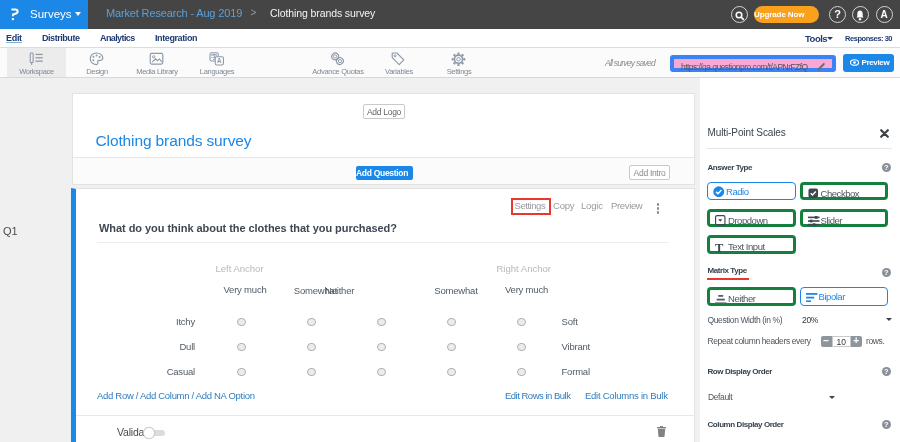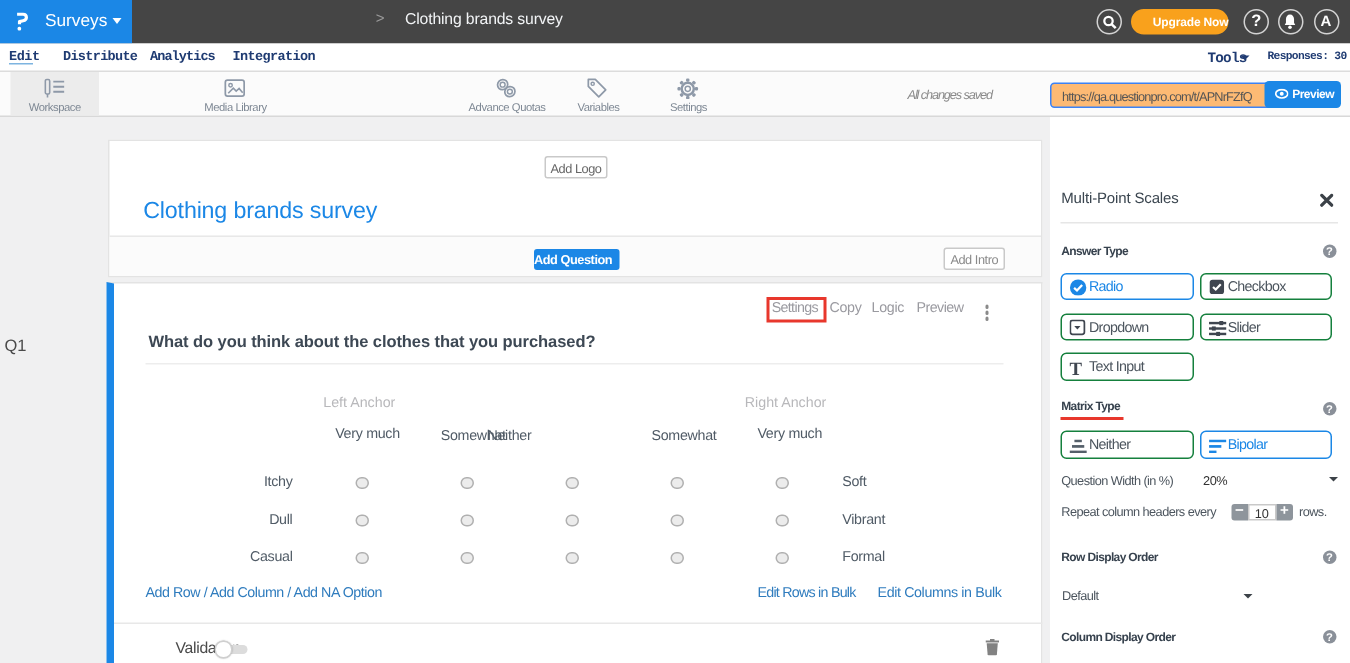--- a/index.html
+++ b/index.html
@@ -3,33 +3,33 @@
 <meta charset="utf-8">
 <style>
 * { margin:0; padding:0; box-sizing:border-box; }
 html,body { width:900px; height:442px; overflow:hidden; background:#f0f0f1;
   font-family:"Liberation Sans", sans-serif; }
 .abs { position:absolute; }
 .tx { position:absolute; white-space:nowrap; line-height:1.15; }
 .circ { position:absolute; top:5.5px; width:17px; height:17px; border-radius:50%;
   border:1.3px solid #d4d4d4; color:#fff; text-align:center; }
 .tab { position:absolute; top:33px; font-size:9px; font-weight:700; color:#1f3b72;
-  letter-spacing:-0.6px; white-space:nowrap;font-family:Liberation Mono, monospace; }
+  letter-spacing:-0.6px; white-space:nowrap; }
 .ticon { position:absolute; top:4px; }
 .tlabel { position:absolute; top:19px; width:100%; text-align:center; font-size:7.5px;
   letter-spacing:-0.3px; color:#7e8894; white-space:nowrap; }
 .ghostbtn { position:absolute; background:#fff; border:1px solid #c9c9c9; color:#666;
   border-radius:2px; text-align:center; white-space:nowrap; }
 .qact { position:absolute; top:200px; font-size:9.5px; color:#9a9aa0; letter-spacing:-0.2px; white-space:nowrap; }
 .mgray { color:#505b66; font-size:9.5px; letter-spacing:-0.2px; }
 .anchor { color:#b8b8bb; font-size:9.5px; letter-spacing:0; }
 .radio { position:absolute; width:8.6px; height:8.6px; border-radius:50%;
   background:#ececec; border:1px solid #b0b0b0; }
 .qlink { position:absolute; font-size:9.5px; color:#2f7cbe; letter-spacing:-0.3px; white-space:nowrap; }
-.sbtn { position:absolute; height:18.5px; border:1px solid #15803d; border-radius:4px;
+.sbtn { position:absolute; height:18.5px; border:3px solid #15803d; border-radius:4px;
   background:#fff; font-size:9.5px; color:#4c555e; letter-spacing:-0.45px; line-height:17px; white-space:nowrap; }
 .sbtn.sel { border:1px solid #1b87e6; color:#1b87e6; }
 .slabel { position:absolute; font-size:8px; font-weight:700; color:#37424e;
   letter-spacing:-0.42px; white-space:nowrap; }
 .sdim { position:absolute; font-size:8.5px; color:#4c555e; letter-spacing:-0.38px; white-space:nowrap; }
 .help { position:absolute; left:881.5px; width:9.5px; height:9.5px; border-radius:50%; background:#8a9099;
   color:#fff; font-size:7.5px; font-weight:700; text-align:center; line-height:10px; }
 .caret { position:absolute; width:0; height:0; border-left:3.2px solid transparent;
   border-right:3.2px solid transparent; border-top:3.8px solid #3c4248; }
 </style>
@@ -38,30 +38,31 @@
 
 <div class="abs" style="left:0;top:0;width:900px;height:29px;background:#454545">
   <div class="abs" style="left:0;top:0;width:88px;height:29px;background:#1b87e6"></div>
   <svg class="abs" style="left:6px;top:2px" width="24" height="24" viewBox="0 0 24 24">
     <path d="M5.4 7.5 L9.4 7.5 Q11.6 7.5 11.6 9.6 Q11.6 11.3 9.4 11.8 L7 12.4 L7 14.2" fill="none" stroke="#fff" stroke-width="2.1" stroke-linejoin="round"></path>
     <rect x="5.7" y="15.9" width="2.4" height="2.4" rx="1" fill="#fff"></rect>
   </svg>
   <span class="tx" style="left:30px;top:7.5px;font-size:11.5px;color:#fff">Surveys</span>
   <span class="abs" style="left:75px;top:12px;width:0;height:0;border-left:3.8px solid transparent;border-right:3.8px solid transparent;border-top:4.2px solid #fff"></span>
 
+  <span class="tx" style="left:106px;top:7px;font-size:11px;letter-spacing:-0.15px;color:#5ba0d9">Market Research - Aug 2019</span>
   <span class="tx" style="left:250.5px;top:7px;font-size:10px;color:#9a9a9a">&gt;</span>
   <span class="tx" style="left:270px;top:7px;font-size:10.5px;letter-spacing:-0.1px;color:#f2f4f6">Clothing brands survey</span>
 
   <div class="circ" style="left:731px;">
     <svg width="10" height="10" viewBox="0 0 10 10" style="margin-top:2.7px">
       <circle cx="4" cy="4" r="2.8" fill="none" stroke="#fff" stroke-width="1.5"></circle>
       <line x1="6.2" y1="6.2" x2="8.8" y2="8.8" stroke="#fff" stroke-width="1.7"></line>
     </svg>
   </div>
-  <div class="abs" style="left:754px;top:5.5px;width:65px;height:17px;border-radius:9px;background:#f9a11c;color:#fff;font-size:8px;font-weight:700;letter-spacing:-0.1px;text-align:right;line-height:17px">Upgrade Now</div>
+  <div class="abs" style="left:754px;top:5.5px;width:65px;height:17px;border-radius:9px;background:#f9a11c;color:#fff;font-size:8px;font-weight:700;letter-spacing:-0.1px;text-align:left;line-height:17px">Upgrade Now</div>
   <div class="circ" style="left:829px;font-size:11px;font-weight:700;line-height:15px">?</div>
   <div class="circ" style="left:851.5px;">
     <svg width="10" height="11" viewBox="0 0 10 11" style="margin-top:2.2px">
       <path d="M5 0.6 C3.3 0.6 2.3 2 2.3 3.9 L2.3 6.2 L1.5 7.6 L8.5 7.6 L7.7 6.2 L7.7 3.9 C7.7 2 6.7 0.6 5 0.6 Z" fill="#fff"></path>
       <circle cx="5" cy="9.2" r="1.2" fill="#fff"></circle>
     </svg>
   </div>
   <div class="circ" style="left:875.5px;font-size:10px;font-weight:700;line-height:16px">A</div>
 </div>
 
@@ -80,27 +81,46 @@
 <div class="abs" style="left: 1.5px; top: 0px; width: 70px; height: 29px;">
       <svg class="ticon" style="left:27px;top:3.5px" width="15" height="14" viewBox="0 0 15 14.5">
         <rect x="1" y="1" width="3" height="10" rx="1" fill="none" stroke="#8e99a8" stroke-width="1.1"></rect>
         <path d="M2.5 11 L2.5 13.5" stroke="#8e99a8" stroke-width="1.1"></path>
         <line x1="6.5" y1="2.5" x2="14" y2="2.5" stroke="#8e99a8" stroke-width="1.3"></line>
         <line x1="6.5" y1="6" x2="14" y2="6" stroke="#8e99a8" stroke-width="1.3"></line>
         <line x1="6.5" y1="9.5" x2="14" y2="9.5" stroke="#8e99a8" stroke-width="1.3"></line>
       </svg>
       <div class="tlabel">Workspace</div>
     </div>
+    <div class="abs" style="left: 62px; top: 0px; width: 70px; height: 29px;">
+      <svg class="ticon" style="left:27px;top:3.5px" width="15" height="14" viewBox="0 0 15 14.5">
+        <path d="M7.5 1 C3.5 1 1 3.8 1 7 C1 10.5 3.7 13 7.2 13 C8.4 13 9 12.3 9 11.4 C9 10.8 8.7 10.5 8.7 9.9 C8.7 9.1 9.3 8.6 10.1 8.6 L11.6 8.6 C13 8.6 14 7.6 14 6.3 C14 3.2 11 1 7.5 1 Z" fill="none" stroke="#8e99a8" stroke-width="1.2"></path>
+        <circle cx="4.4" cy="5" r="1" fill="#8e99a8"></circle>
+        <circle cx="7.6" cy="3.6" r="1" fill="#8e99a8"></circle>
+        <circle cx="10.7" cy="5.2" r="1" fill="#8e99a8"></circle>
+        <circle cx="4.2" cy="8.6" r="1" fill="#8e99a8"></circle>
+      </svg>
+      <div class="tlabel">Design</div>
+    </div>
     <div class="abs" style="left: 122px; top: 0px; width: 70px; height: 29px;">
       <svg class="ticon" style="left:27px;top:3.5px" width="15" height="14" viewBox="0 0 15 14.5">
         <rect x="1" y="1.5" width="13" height="11" rx="1.5" fill="none" stroke="#8e99a8" stroke-width="1.2"></rect>
         <circle cx="4.6" cy="5" r="1.2" fill="none" stroke="#8e99a8" stroke-width="1"></circle>
         <path d="M3 10.5 L6.5 7 L8.5 9 L10.5 7.2 L13 10.2" fill="none" stroke="#8e99a8" stroke-width="1.1"></path>
       </svg>
       <div class="tlabel">Media Library</div>
+    </div>
+    <div class="abs" style="left: 182px; top: 0px; width: 70px; height: 29px;">
+      <svg class="ticon" style="left:27px;top:3.5px" width="15" height="14" viewBox="0 0 15 14.5">
+        <rect x="0.8" y="0.8" width="8.5" height="8.5" rx="1.5" fill="#fbfbfb" stroke="#8e99a8" stroke-width="1.1"></rect>
+        <text x="5" y="7.3" font-size="6.5" fill="#8e99a8" text-anchor="middle" font-weight="bold">字</text>
+        <rect x="6.2" y="5" width="8.5" height="8.5" rx="1.5" fill="#fbfbfb" stroke="#8e99a8" stroke-width="1.1"></rect>
+        <text x="10.4" y="11.7" font-size="6.5" fill="#8e99a8" text-anchor="middle" font-weight="bold">A</text>
+      </svg>
+      <div class="tlabel">Languages</div>
     </div>
     <div class="abs" style="left: 303px; top: 0px; width: 70px; height: 29px;">
       <svg class="ticon" style="left:27px;top:3.5px" width="15" height="14" viewBox="0 0 15 14.5">
         <ellipse cx="5" cy="4.6" rx="3.6" ry="3.4" fill="none" stroke="#8e99a8" stroke-width="1.2" transform="rotate(-45 5 4.6)"></ellipse>
         <ellipse cx="10" cy="9.4" rx="3.6" ry="3.4" fill="none" stroke="#8e99a8" stroke-width="1.2" transform="rotate(-45 10 9.4)"></ellipse>
         <circle cx="5" cy="4.6" r="1.7" fill="none" stroke="#8e99a8" stroke-width="1"></circle>
         <circle cx="10" cy="9.4" r="1.7" fill="none" stroke="#8e99a8" stroke-width="1"></circle>
       </svg>
       <div class="tlabel">Advance Quotas</div>
     </div>
@@ -122,22 +142,22 @@
           <rect x="6.3" y="12.4" width="2.4" height="2.2" rx="0.8" transform="rotate(45 7.5 7.5)"></rect>
           <rect x="6.3" y="0.4" width="2.4" height="2.2" rx="0.8" transform="rotate(90 7.5 7.5)"></rect>
           <rect x="6.3" y="12.4" width="2.4" height="2.2" rx="0.8" transform="rotate(90 7.5 7.5)"></rect>
           <rect x="6.3" y="0.4" width="2.4" height="2.2" rx="0.8" transform="rotate(135 7.5 7.5)"></rect>
           <rect x="6.3" y="12.4" width="2.4" height="2.2" rx="0.8" transform="rotate(135 7.5 7.5)"></rect>
         </g>
       </svg>
       <div class="tlabel">Settings</div>
     </div>
   </div>
-<span class="tx" style="left:605px;top:58.5px;font-size:8.5px;letter-spacing:-0.75px;font-style:italic;color:#8a8a8a">All changes saved</span>
-<div class="abs" style="left:700px;top:55px;width:166px;height:17px;background:#fdba74;border:1px solid #3b82f6;border-radius:3px;">
+<span class="tx" style="left:605px;top:58.5px;font-size:8.5px;letter-spacing:-0.75px;font-style:italic;color:#8a8a8a">All survey saved</span>
+<div class="abs" style="left:670px;top:55px;width:166px;height:17px;background:#f9a8d4;border:4px solid #3b82f6;border-radius:3px;">
   <span class="tx" style="left:7px;top:3.5px;font-size:8.5px;letter-spacing:-0.55px;color:#555">https://qa.questionpro.com/t/APNrFZfQ</span>
   <svg class="abs" style="right:6px;top:3px" width="10" height="10" viewBox="0 0 12 12">
     <path d="M1.5 10.5 L2 8.2 L8.6 1.6 Q9.4 0.8 10.2 1.6 Q11 2.4 10.2 3.2 L3.6 9.8 Z" fill="#6d6d6d"></path>
   </svg>
 </div>
 <div class="abs" style="left:842.5px;top:53.5px;width:51.5px;height:18px;background:#1b87e6;border-radius:3px;color:#fff;">
   <svg class="abs" style="left:7px;top:5.5px" width="9" height="7" viewBox="0 0 9 7">
     <ellipse cx="4.5" cy="3.5" rx="4" ry="2.8" fill="none" stroke="#fff" stroke-width="1.1"></ellipse>
     <circle cx="4.5" cy="3.5" r="1.3" fill="#fff"></circle>
   </svg>

